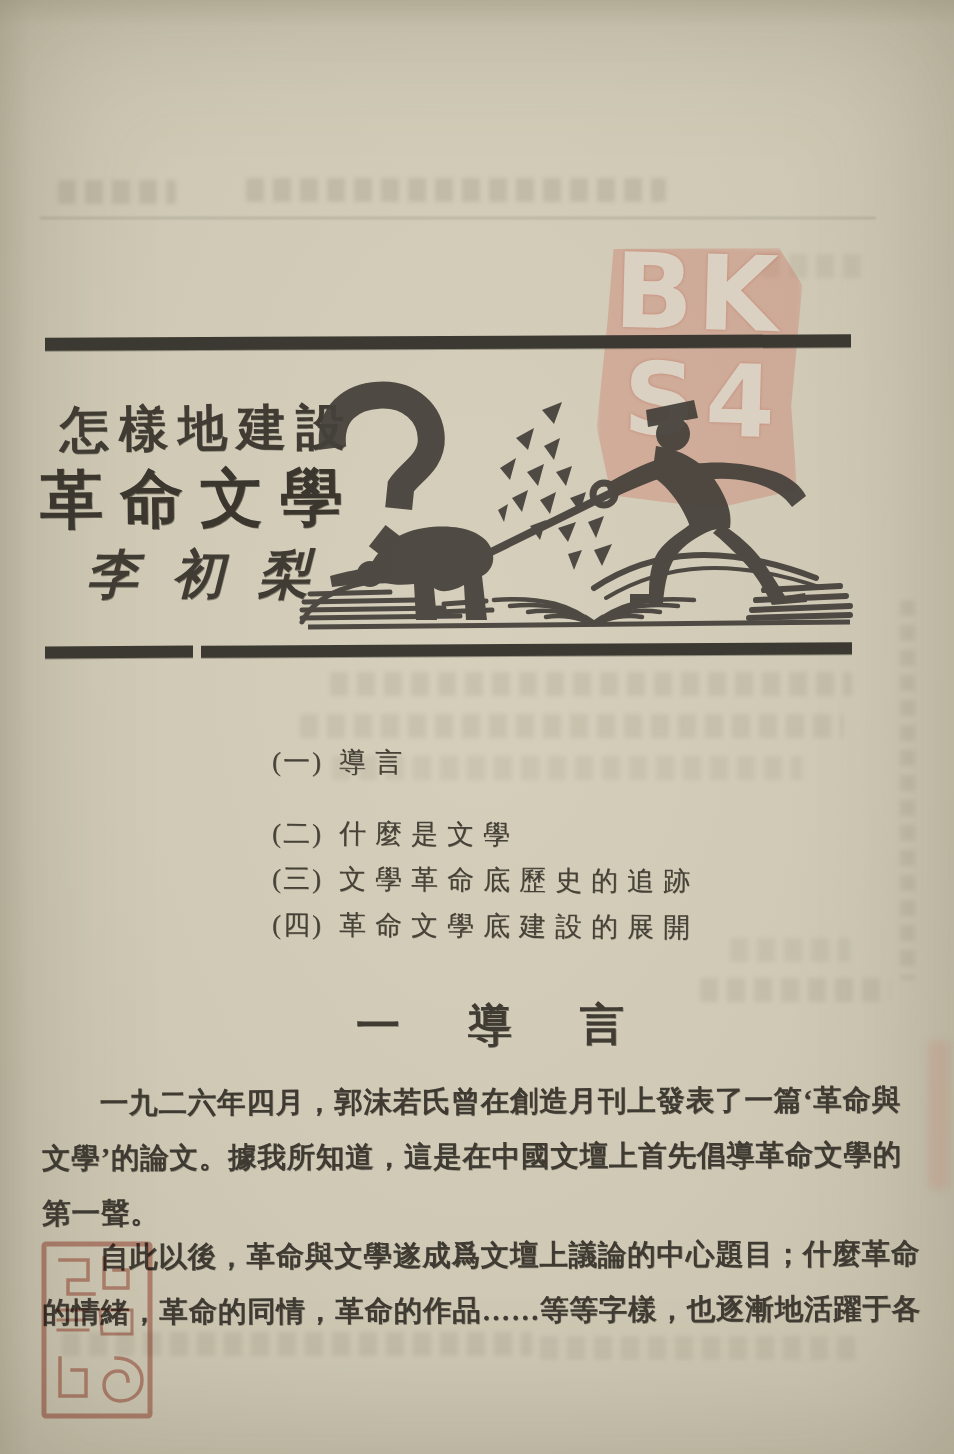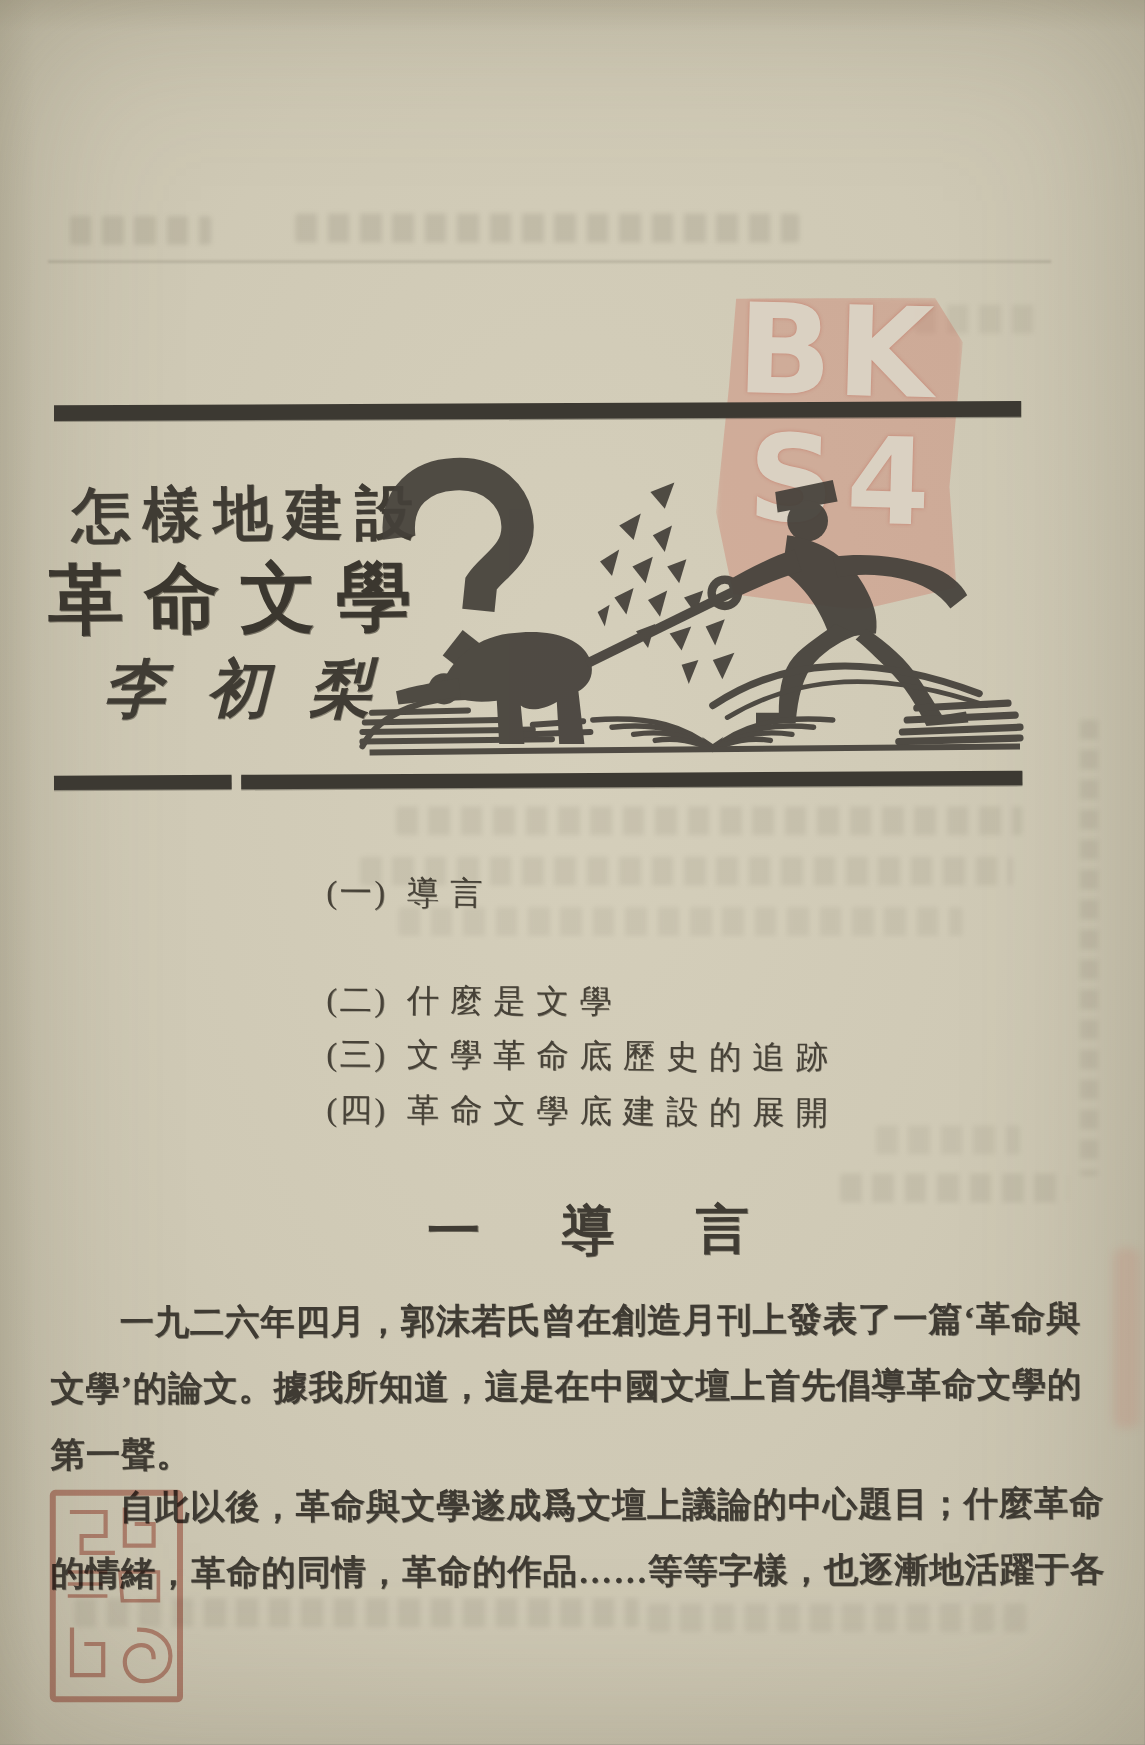--- a/index.html
+++ b/index.html
@@ -168,21 +168,21 @@
         <path d="M300,247 l-9,-13 9,6 9,-6 z" fill="#45413b" stroke="none"></path>
       </g>
 
       <line x1="14" y1="247" x2="556" y2="242" stroke-width="5"></line>
     </g>
   </svg>
 
   <div class="rule" style="left:45px;top:646px;width:148px;height:12px;transform:rotate(-0.3deg);"></div>
   <div class="rule" style="left:201px;top:644px;width:651px;height:12px;transform:rotate(-0.3deg);"></div>
 
-  <div class="toc-row" style="top:726px;">
+  <div class="toc-row" style="top:744px;">
     <span class="toc-num">(一)</span><span class="toc-label">導言</span>
   </div>
   <div class="toc-row" style="top:816px;">
     <span class="toc-num">(二)</span><span class="toc-label">什麼是文學</span>
   </div>
   <div class="toc-row" style="top:862px;">
     <span class="toc-num">(三)</span><span class="toc-label">文學革命底歷史的追跡</span>
   </div>
   <div class="toc-row" style="top:908px;">
     <span class="toc-num">(四)</span><span class="toc-label">革命文學底建設的展開</span>

